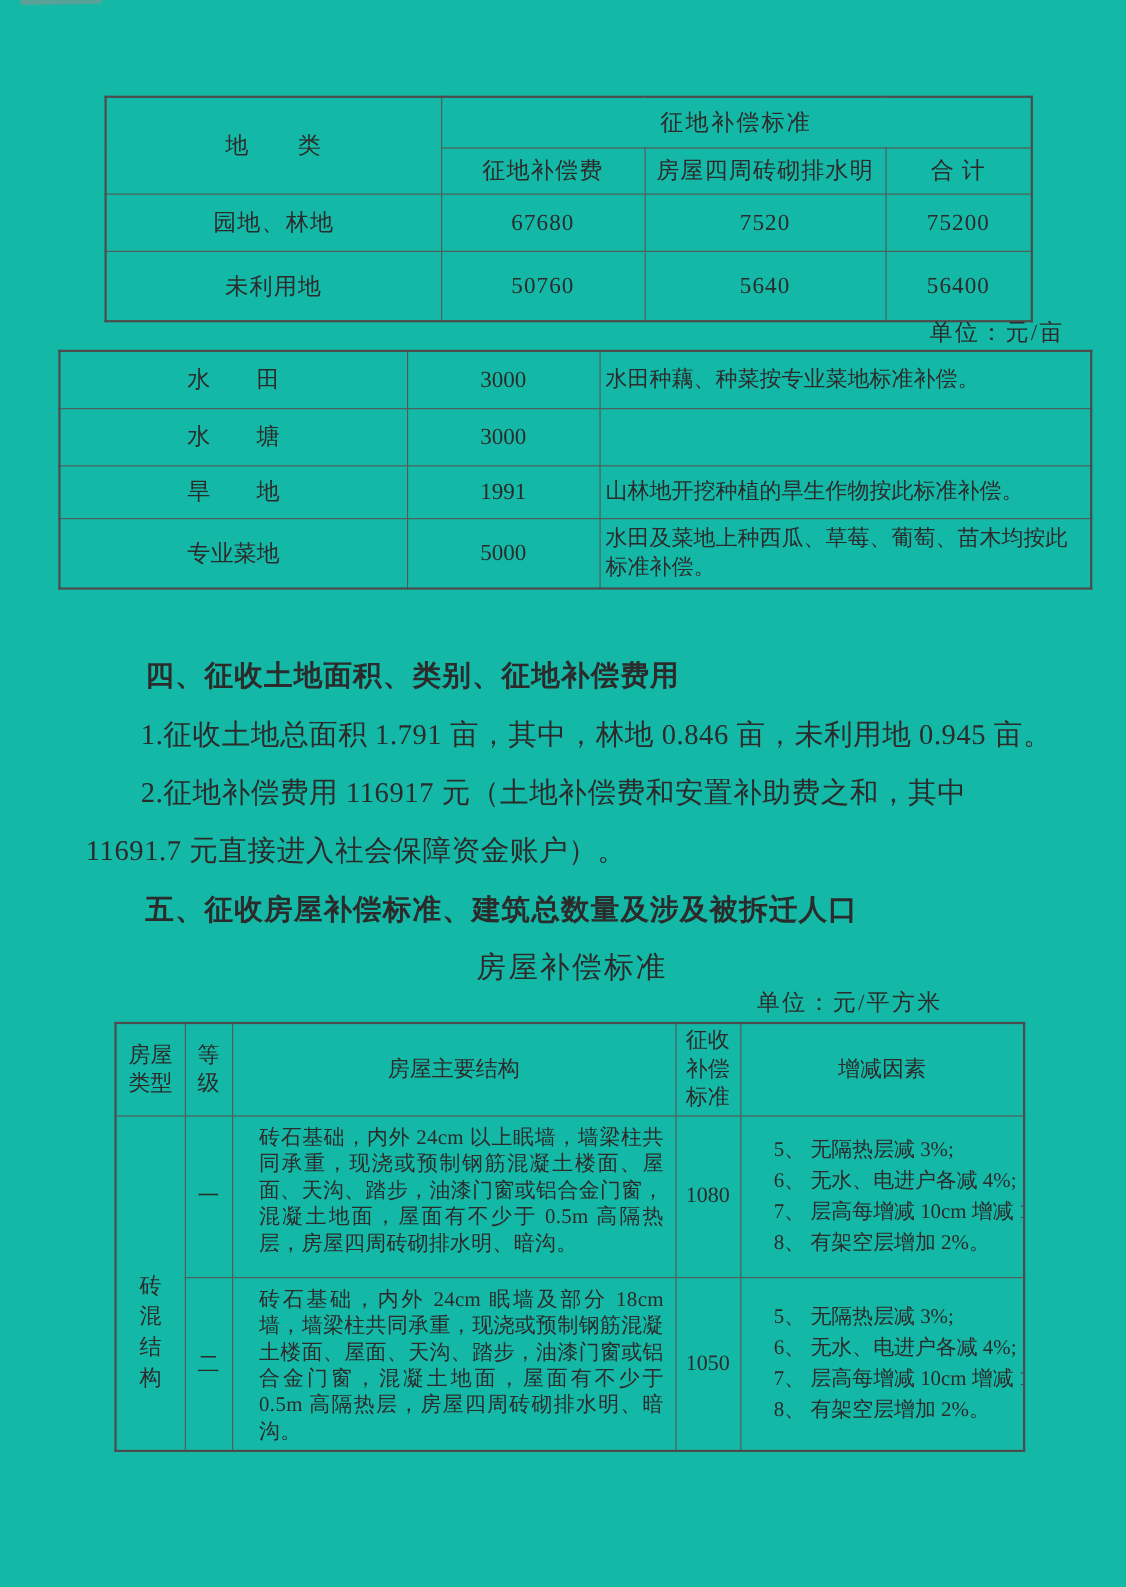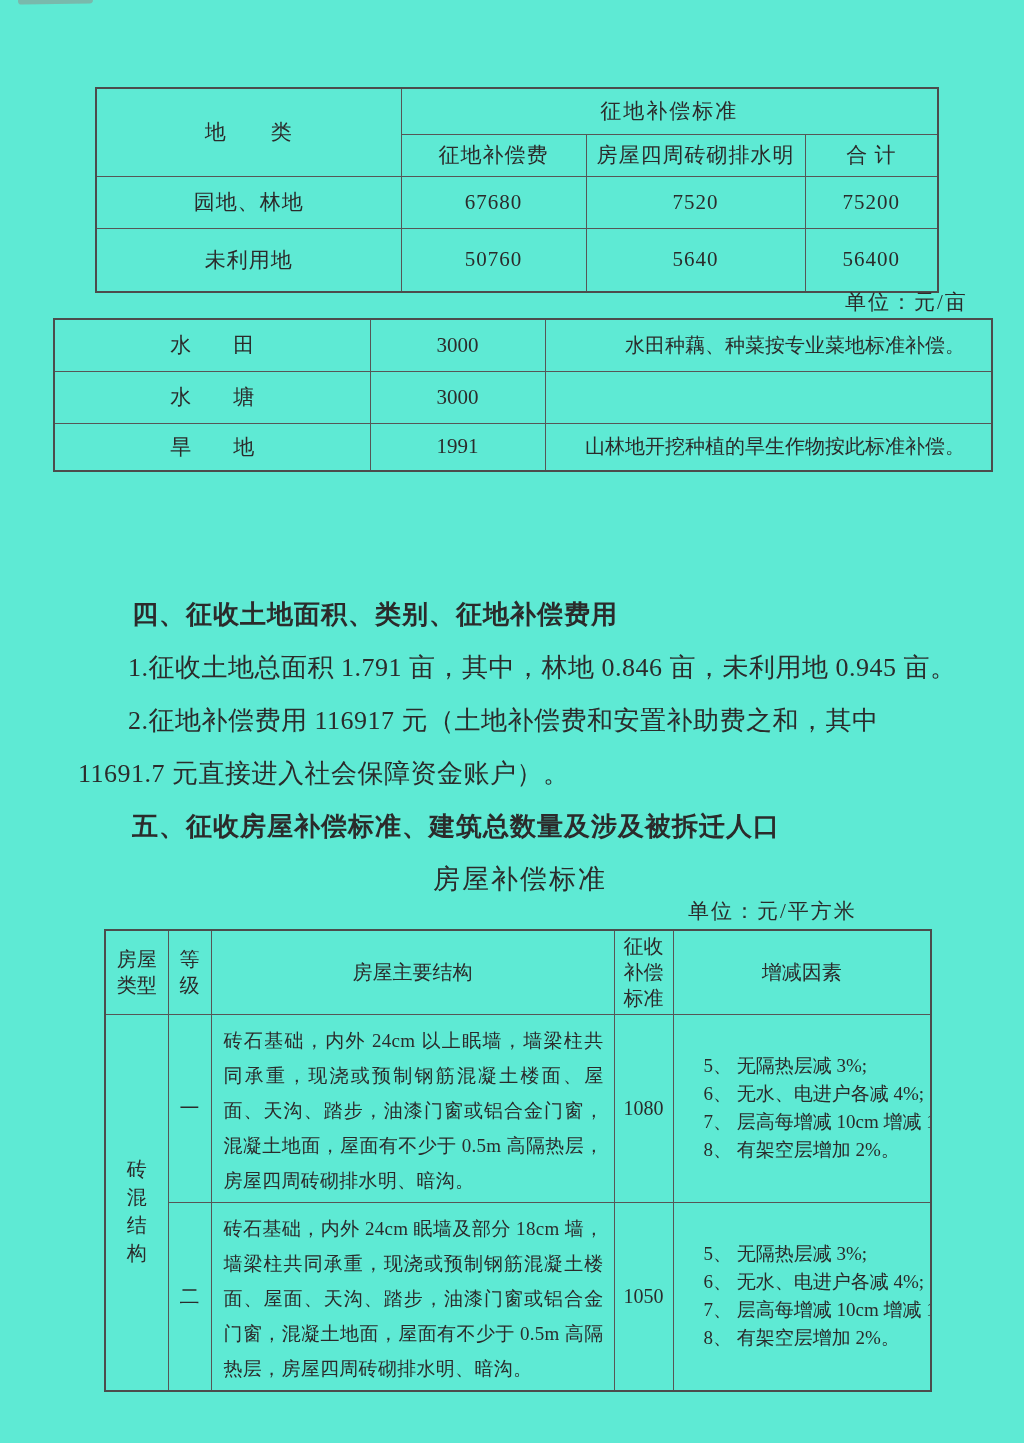--- a/index.html
+++ b/index.html
@@ -1,18 +1,18 @@
 <!DOCTYPE html>
 <html><head>
 <meta charset="utf-8">
 <style>
   html,body{margin:0;padding:0;background:#e9e9e7;}
   .page{
     position:relative;width:1024px;height:1443px;margin:0 auto;
-    background:#5eead4;color:#2b2b2b;overflow:hidden;
+    background:#14b8a6;color:#2b2b2b;overflow:hidden;
     font-family:"Liberation Serif","DejaVu Serif",serif;
   }
   .smudge{position:absolute;left:18px;top:-3px;width:75px;height:7px;
     background:#8f8f8a;opacity:.55;border-radius:4px;transform:rotate(-1deg);}
 
   table{border-collapse:collapse;table-layout:fixed;position:absolute;}
   td{border:1px solid #565656;text-align:center;vertical-align:middle;
      padding:0;overflow:hidden;}
   .t1,.t2,.t3{border:2px solid #4c4c4c;}
 
@@ -20,38 +20,38 @@
   .t1{left:95px;top:87px;width:842px;font-size:21px;}
   .t1 td{letter-spacing:1px;}
 
   
   .unit{position:absolute;font-size:21px;letter-spacing:2px;}
   .unit1{left:845px;top:288px;}
   .unit2{left:688px;top:897px;}
 
   
   .t2{left:53px;top:318px;width:938px;font-size:21px;}
-  .t2 td.note{text-align:right;padding:4px 26px;font-size:20px;line-height:27px;}
+  .t2 td.note{text-align:left;padding:4px 5px;font-size:20px;line-height:27px;}
   .prelines{white-space:pre-line;}
   .t2 .hdr{line-height:26px;letter-spacing:1px;}
 
   
   .textblock{position:absolute;left:78px;top:588px;width:920px;
     font-size:26px;line-height:53px;}
   .hd{font-weight:bold;padding-left:54px;letter-spacing:1px;white-space:pre;}
   .para{margin:0;text-indent:50px;white-space:pre;letter-spacing:.5px;}
   .subhd{text-align:center;width:884px;letter-spacing:2px;font-size:27px;}
 
   
   .t3{left:104px;top:929px;width:826px;font-size:20px;}
   .t3 .hcell{line-height:26px;white-space:pre-line;}
   .t3 td.vert{vertical-align:top;padding-top:140px;white-space:pre-line;
     line-height:28px;font-size:20px;}
-  .t3 td.struct{text-align:justify;font-size:19px;line-height:35px;
-    padding:8px 10px 4px 12px;vertical-align:top;letter-spacing:.3px;}
+  .t3 td.struct{text-align:justify;font-size:19px;line-height:24px;
+    padding:8px 10px 4px 24px;vertical-align:top;letter-spacing:.3px;}
   .t3 td.factors{text-align:left;padding-left:30px;font-size:19px;margin-top:39px;}
   .t3 .fline{line-height:28px;white-space:pre;}
 </style>
 </head>
 <body>
 
 <div class="page">
   <div class="smudge"></div>
 
   <table class="t1">
@@ -102,20 +102,25 @@
       </tr>
       <tr style="height:52px">
         <td>水　　塘</td>
         <td>3000</td>
         <td class="note"></td>
       </tr>
       <tr style="height:48px">
         <td>旱　　地</td>
         <td>1991</td>
         <td class="note">山林地开挖种植的旱生作物按此标准补偿。</td>
+      </tr>
+      <tr style="height:57px">
+        <td>专业菜地</td>
+        <td>5000</td>
+        <td class="note">水田及菜地上种西瓜、草莓、葡萄、苗木均按此标准补偿。</td>
       </tr>
     </tbody>
   </table>
 
   <div class="textblock">
     <div class="hd">四、征收土地面积、类别、征地补偿费用</div>
     <p class="para">1.征收土地总面积 1.791 亩，其中，林地 0.846 亩，未利用地 0.945 亩。</p>
     <p class="para">2.征地补偿费用 116917 元（土地补偿费和安置补助费之和，其中
 11691.7 元直接进入社会保障资金账户）。</p>
     <div class="hd">五、征收房屋补偿标准、建筑总数量及涉及被拆迁人口</div>

